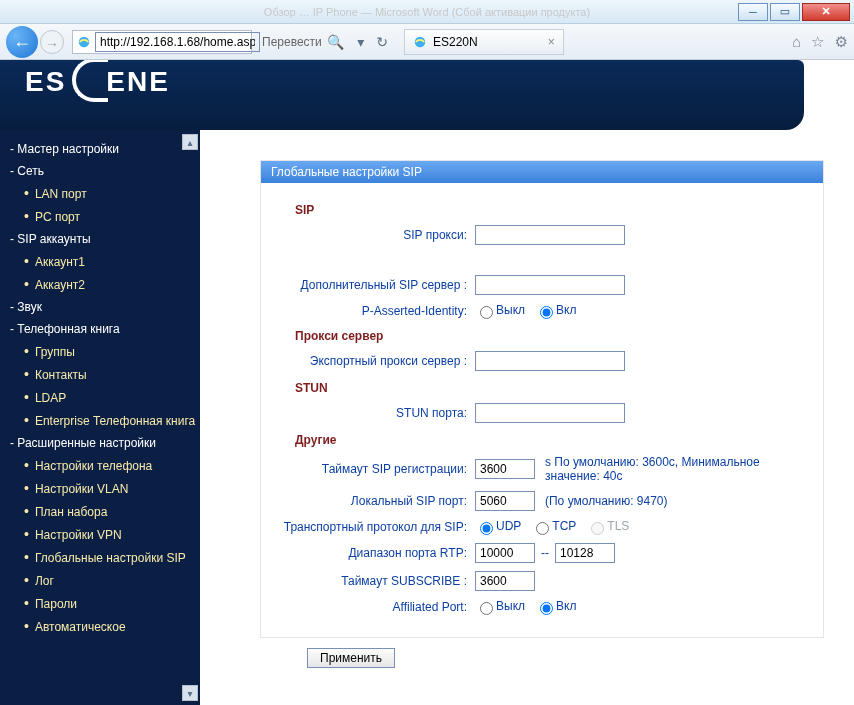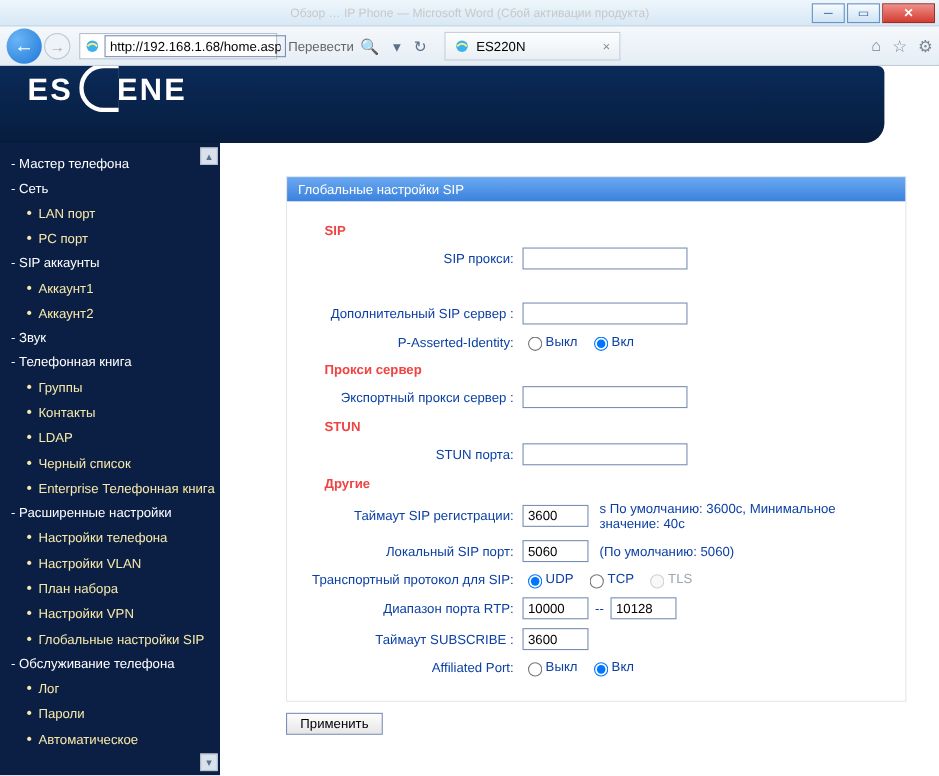--- a/index.html
+++ b/index.html
@@ -214,21 +214,21 @@
   .panel-header {
     background: linear-gradient(to bottom, #6aa8f1, #3b82dd);
     color:#fff;
     padding: 4px 10px;
     font-size:12px;
   }
   .panel-body {
     padding: 10px 14px 14px 14px;
   }
   .section-title {
-    color:#ef4444;
+    color:#7f1d1d;
     font-weight:bold;
     margin: 10px 0 8px 20px;
     font-size:12px;
   }
   .form-row {
     display:flex;
     align-items:center;
     margin: 8px 0;
   }
   .form-label {
@@ -257,20 +257,21 @@
   .radio-pair input { margin-right: 3px; vertical-align:middle; }
   .radio-dis { color:#9ba5b2; }
 
   .apply-btn {
     margin-top: 10px;
     border:1px solid #7a8fb5;
     background: linear-gradient(to bottom, #fdfdfd, #e6e6e6);
     padding: 2px 12px;
     cursor:pointer;
     font-size:12px;
+    margin-left:47px;
   }
 
   .e-icon svg { width:14px; height:14px; display:block; }
 </style>
 </head>
 <body>
 
 <div class="win-titlebar">
   <div class="bg-title">Обзор … IP Phone — Microsoft Word (Сбой активации продукта)</div>
   <div class="winbtn">─</div>
@@ -317,41 +318,39 @@
   <div class="banner">
     <div class="logo">
       ES<span class="c-shape"></span>ENE
     </div>
   </div>
 
   <div class="layout">
     <div class="sidebar">
       <div class="scroll-arrow" style="top:4px;">▴</div>
       <ul id="side-list">
-          <li class="top"><span>Мастер телефона</span></li>
+          <li class="top"><span>Мастер настройки</span></li>
           <li class="top"><span>Сеть</span></li>
           <li class="sub"><span>LAN порт</span></li>
           <li class="sub"><span>PC порт</span></li>
           <li class="top"><span>SIP аккаунты</span></li>
           <li class="sub"><span>Аккаунт1</span></li>
           <li class="sub"><span>Аккаунт2</span></li>
           <li class="top"><span>Звук</span></li>
           <li class="top"><span>Телефонная книга</span></li>
           <li class="sub"><span>Группы</span></li>
           <li class="sub"><span>Контакты</span></li>
           <li class="sub"><span>LDAP</span></li>
-          <li class="sub"><span>Черный список</span></li>
           <li class="sub"><span>Enterprise Телефонная книга</span></li>
           <li class="top"><span>Расширенные настройки</span></li>
           <li class="sub"><span>Настройки телефона</span></li>
           <li class="sub"><span>Настройки VLAN</span></li>
           <li class="sub"><span>План набора</span></li>
           <li class="sub"><span>Настройки VPN</span></li>
           <li class="sub"><span>Глобальные настройки SIP</span></li>
-          <li class="top"><span>Обслуживание телефона</span></li>
           <li class="sub"><span>Лог</span></li>
           <li class="sub"><span>Пароли</span></li>
           <li class="sub"><span>Автоматическое</span></li>
         </ul>
       <div class="scroll-arrow" style="bottom:4px;">▾</div>
     </div>
 
     <div class="main">
       <div class="panel">
         <div class="panel-header">Глобальные настройки SIP</div>
@@ -404,21 +403,21 @@
             <div class="form-ctrl">
               <input type="text" class="w60" value="3600" style="">
               <span class="hint" style="max-width:260px;">s По умолчанию: 3600с, Минимальное значение: 40с</span>
             </div>
           </div>
 
           <div class="form-row">
             <div class="form-label">Локальный SIP порт:</div>
             <div class="form-ctrl">
               <input type="text" class="w60" value="5060" style="">
-              <span class="hint">(По умолчанию: 5060)</span>
+              <span class="hint">(По умолчанию: 9470)</span>
             </div>
           </div>
 
           <div class="form-row">
             <div class="form-label">Транспортный протокол для SIP:</div>
             <div class="form-ctrl radio-pair">
               <label><input type="radio" name="tp" checked="" style=""><span>UDP</span></label>
               <label><input type="radio" name="tp" style=""><span>TCP</span></label>
               <label class="radio-dis"><input type="radio" name="tp" disabled="" style=""><span>TLS</span></label>
             </div>

